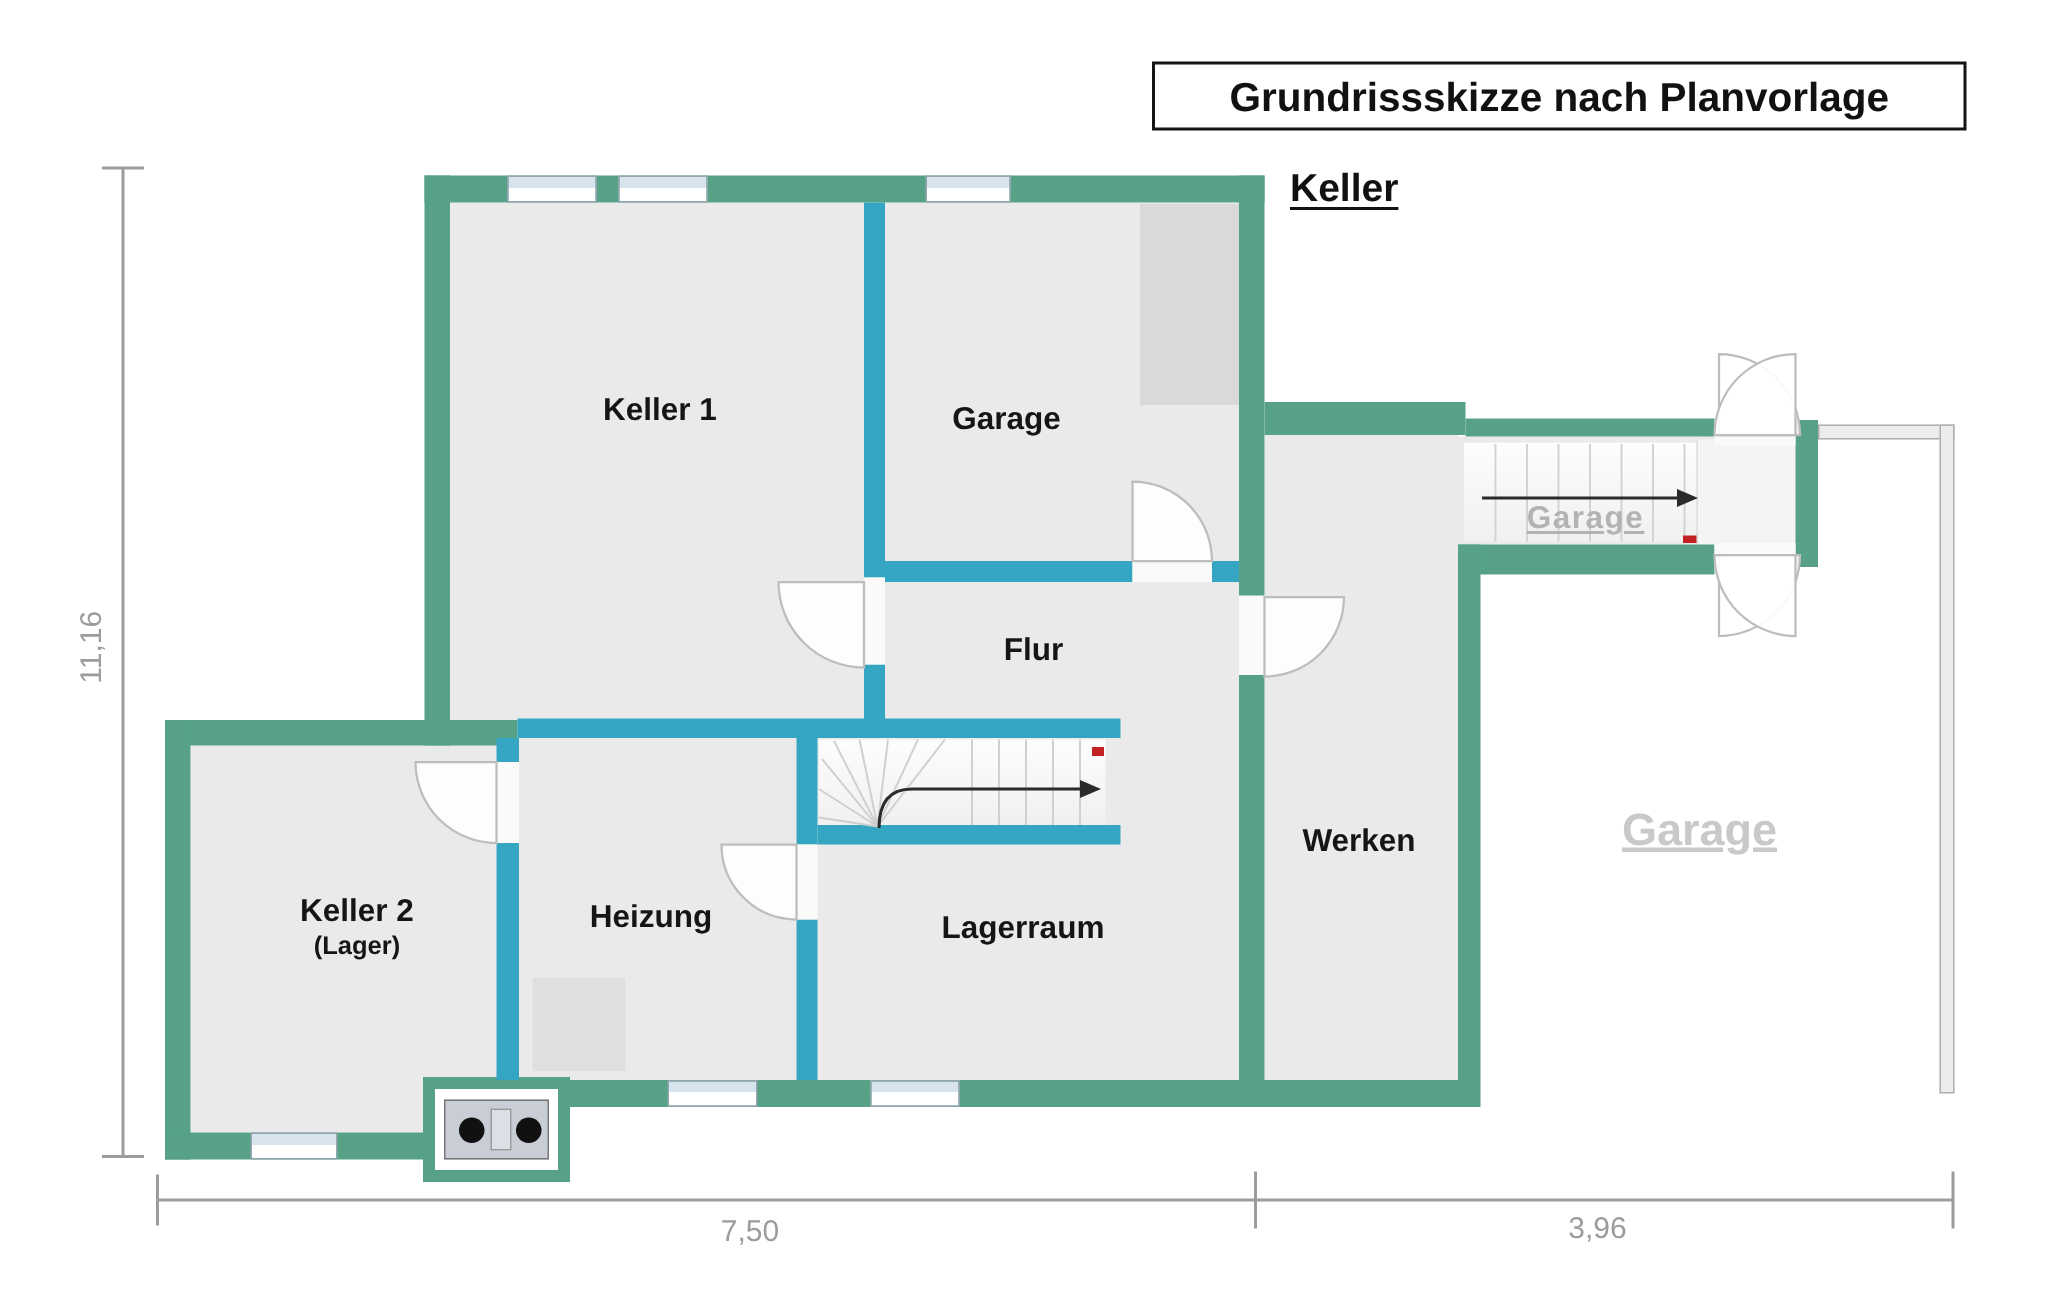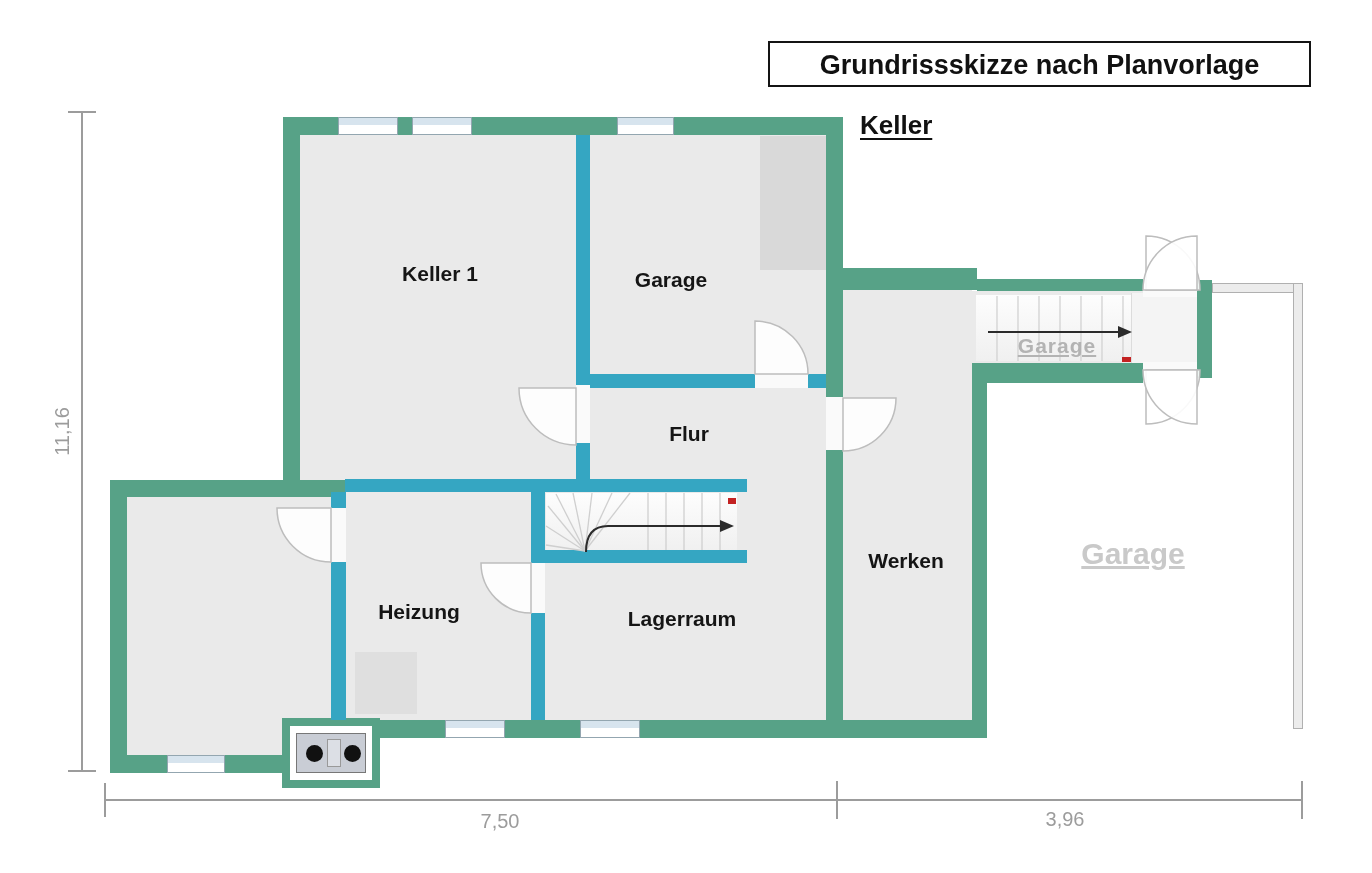--- a/index.html
+++ b/index.html
@@ -168,21 +168,25 @@
 
   <div class="abs room-label" style="left:330px;top:262px;width:220px;">
     <div>Keller 1</div>
   </div>
   <div class="abs room-label" style="left:591px;top:268px;width:160px;">
     <div>Garage</div>
   </div>
   <div class="abs room-label" style="left:629px;top:422px;width:120px;">
     <div>Flur</div>
   </div>
-  <div class="abs room-label" style="left:339px;top:600px;width:160px;">
+  <div class="abs room-label" style="left:148px;top:596px;width:180px;">
+    <div>Keller 2</div>
+    <div class="sub">(Lager)</div>
+  </div>
+  <div class="abs room-label" style="left:354px;top:600px;width:160px;">
     <div>Heizung</div>
   </div>
   <div class="abs room-label" style="left:592px;top:607px;width:180px;">
     <div>Lagerraum</div>
   </div>
   <div class="abs room-label" style="left:836px;top:549px;width:140px;">
     <div>Werken</div>
   </div>
   <div class="abs ghost" style="left:1033px;top:537px;width:200px;font-size:30px;text-align:center;">Garage</div>
   <div class="abs ghost" style="left:987px;top:334px;width:140px;font-size:21px;text-align:center;color:var(--corridor-garage-text,#b3b3b3);letter-spacing:1px;">Garage</div>

